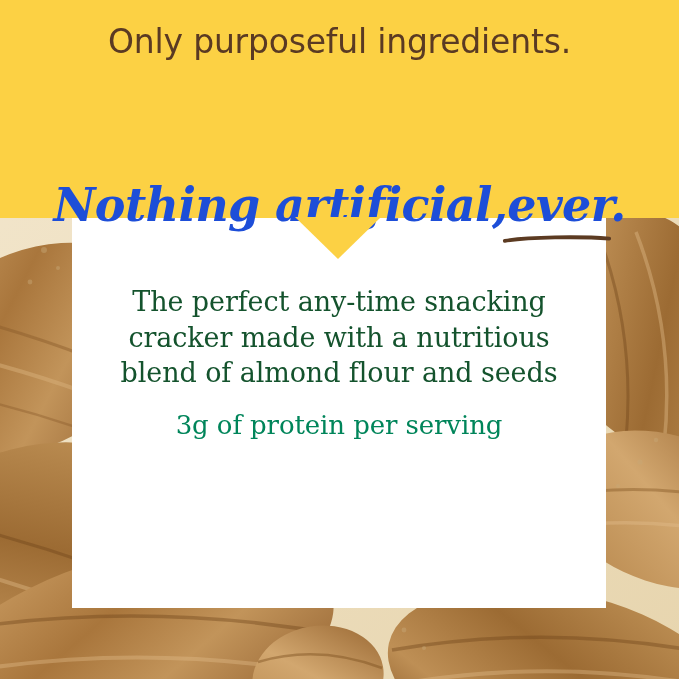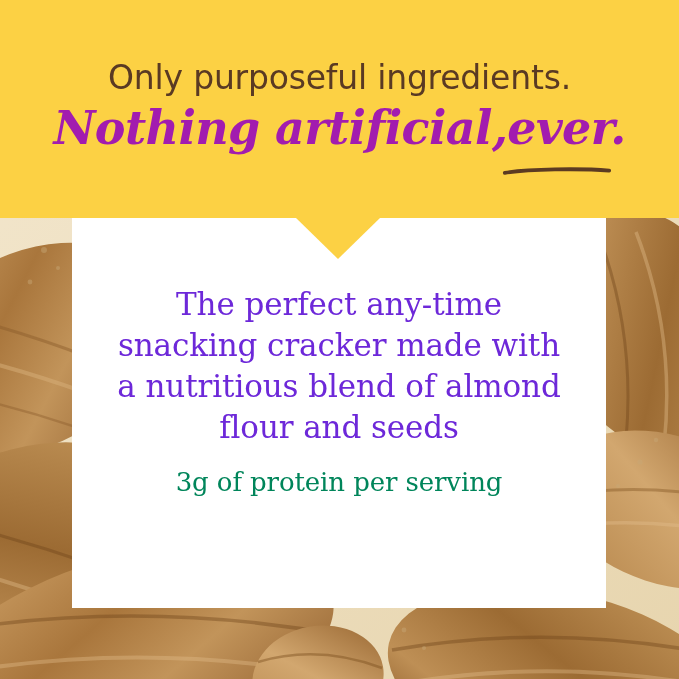--- a/index.html
+++ b/index.html
@@ -41,58 +41,58 @@
     left: 295px;
     top: 217px;
     width: 0; height: 0;
     border-left: 43px solid transparent;
     border-right: 43px solid transparent;
     border-top: 42px solid #FCD144;
     z-index: 6;
   }
   #headline-wrap {
     position: absolute;
-    left: 0; top: 0;
+    left: 0; top: 16px;
     width: 679px;
     height: 218px;
     display: flex;
     flex-direction: column;
     align-items: center;
-    justify-content: center;
+    justify-content: space-between;
     padding-top: 8px;
     box-sizing: border-box;
   }
   #headline-1 {
     color: #5A3A23;
     font-family: "DejaVu Sans", sans-serif;
     font-size: 33px;
     font-weight: 400;
     letter-spacing: -0.2px;
     line-height: 1.12;
     white-space: nowrap;
   }
   #headline-2 {
     position: relative;
-    color: #a21caf;
+    color: #1d4ed8;
     font-family: "DejaVu Serif", serif;
     font-style: italic;
     font-weight: 700;
     font-size: 46px;
     letter-spacing: -0.6px;
     line-height: 1.12;
     margin-top: 6px;
     white-space: nowrap;
     display: flex;
     align-items: baseline;
   }
   #headline-2 .plain { margin-right: 0; }
   #ever-group {
     position: relative;
     display: inline-block;
-    padding-bottom: 12px;
+    padding-bottom: 2px;
   }
   #ever-underline {
     position: absolute;
     left: -4px;
     right: -4px;
     bottom: -9px;
     height: 9px;
     overflow: visible;
   }
 
@@ -110,22 +110,22 @@
     align-items: center;
     box-sizing: border-box;
     padding: 66px 22px 0 22px;
   }
   .card-line {
     text-align: center;
     font-family: "DejaVu Serif", serif;
     font-weight: 400;
   }
   #desc {
-    color: #6d28d9;
-    font-size: 31px;
+    color: #14532d;
+    font-size: 27px;
     line-height: 1.32;
     letter-spacing: -0.1px;
     max-width: 470px;
   }
   #protein {
     color: #00855A;
     font-size: 26px;
     line-height: 1.3;
     margin-top: 18px;
     letter-spacing: -0.1px;

